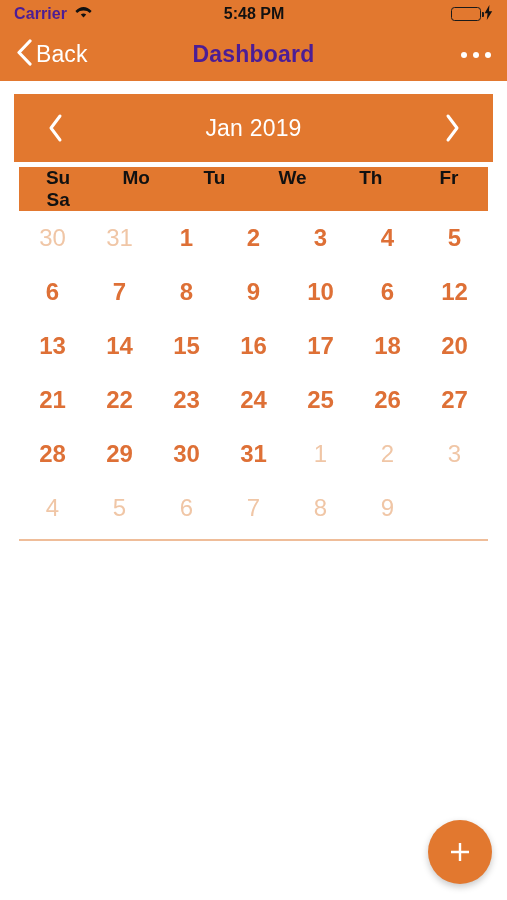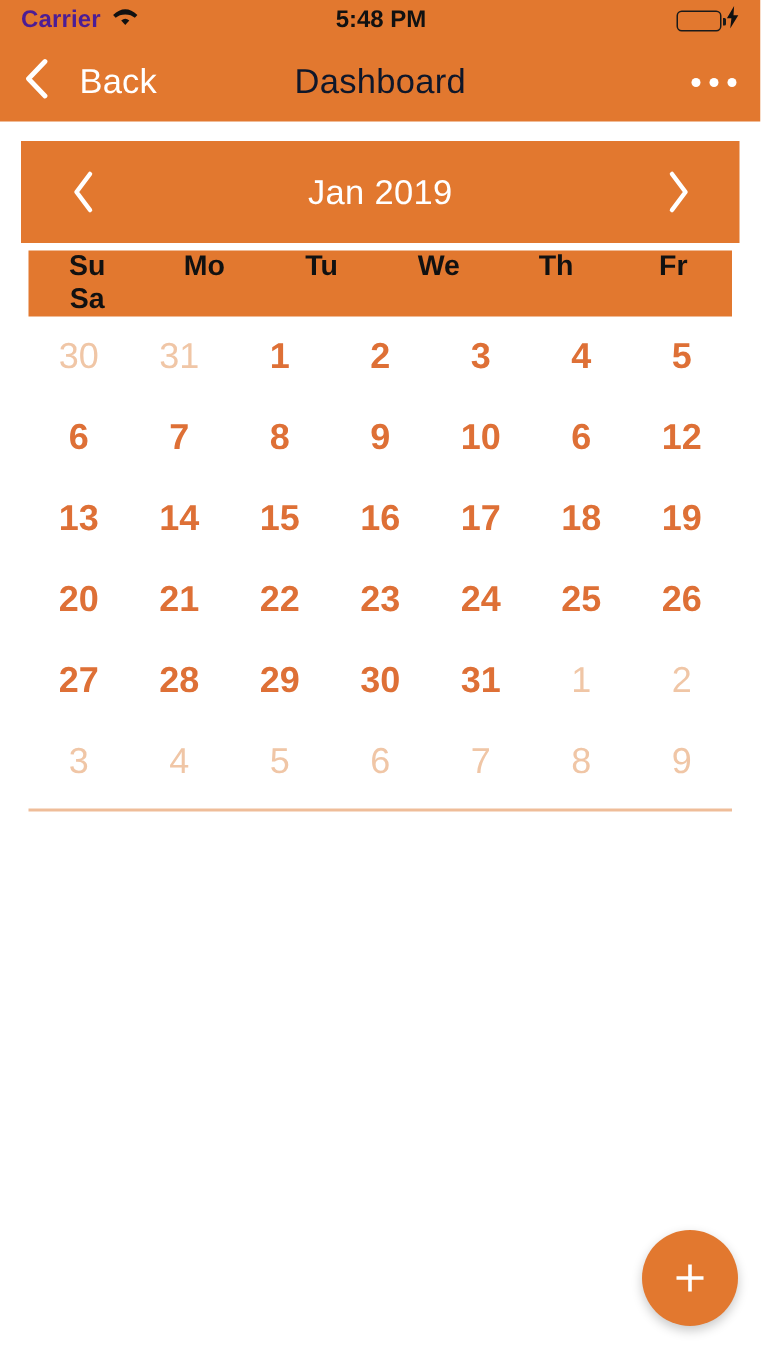--- a/index.html
+++ b/index.html
@@ -82,37 +82,37 @@
     height: 53px;
     background: #E2782F;
     display: flex;
     align-items: center;
     padding: 0 16px;
     position: relative;
   }
   .back-button {
     display: flex;
     align-items: center;
-    gap: 21px;
+    gap: 4px;
     cursor: pointer;
     z-index: 2;
   }
   .back-chevron { display: block; }
   .back-label {
     font-size: 23px;
     color: #ffffff;
     letter-spacing: 0.1px;
   }
   .nav-title {
     position: absolute;
     left: 0; right: 0;
     text-align: center;
     font-size: 23px;
-    font-weight: 400;
-    color: #0f172a;
+    font-weight: 700;
+    color: #4c1d95;
     letter-spacing: 0.2px;
     pointer-events: none;
   }
   .overflow-button {
     margin-left: auto;
     display: flex;
     align-items: center;
     gap: 6px;
     cursor: pointer;
     z-index: 2;
@@ -294,21 +294,20 @@
       <div class="day-cell">9</div>
       <div class="day-cell">10</div>
       <div class="day-cell">6</div>
       <div class="day-cell">12</div>
       <div class="day-cell">13</div>
       <div class="day-cell">14</div>
       <div class="day-cell">15</div>
       <div class="day-cell">16</div>
       <div class="day-cell">17</div>
       <div class="day-cell">18</div>
-      <div class="day-cell">19</div>
       <div class="day-cell">20</div>
       <div class="day-cell">21</div>
       <div class="day-cell">22</div>
       <div class="day-cell">23</div>
       <div class="day-cell">24</div>
       <div class="day-cell">25</div>
       <div class="day-cell">26</div>
       <div class="day-cell">27</div>
       <div class="day-cell">28</div>
       <div class="day-cell">29</div>

